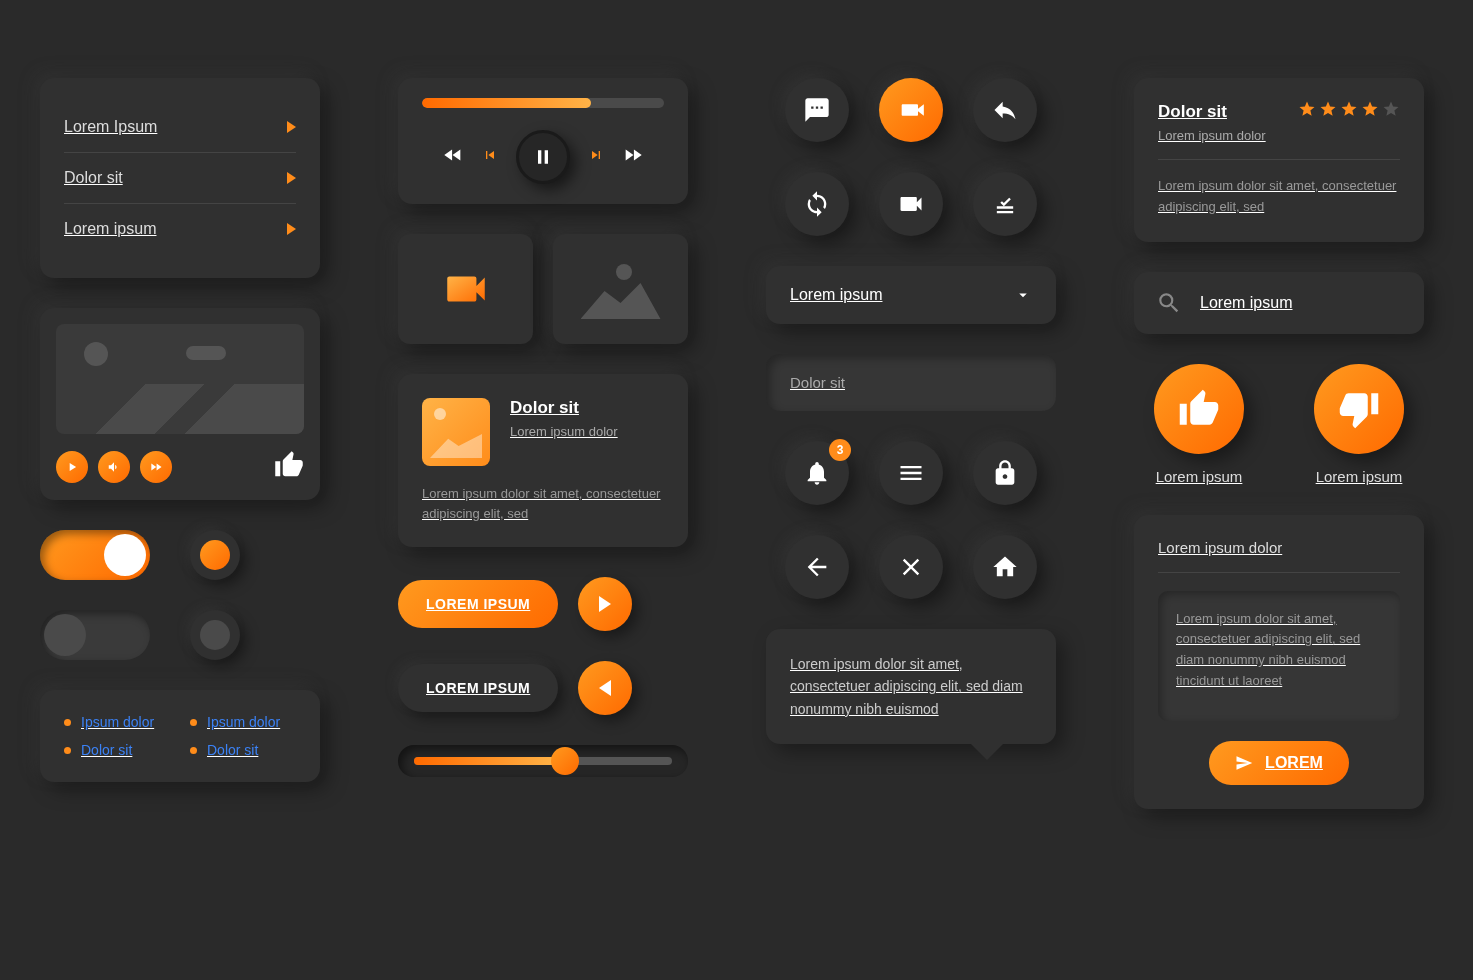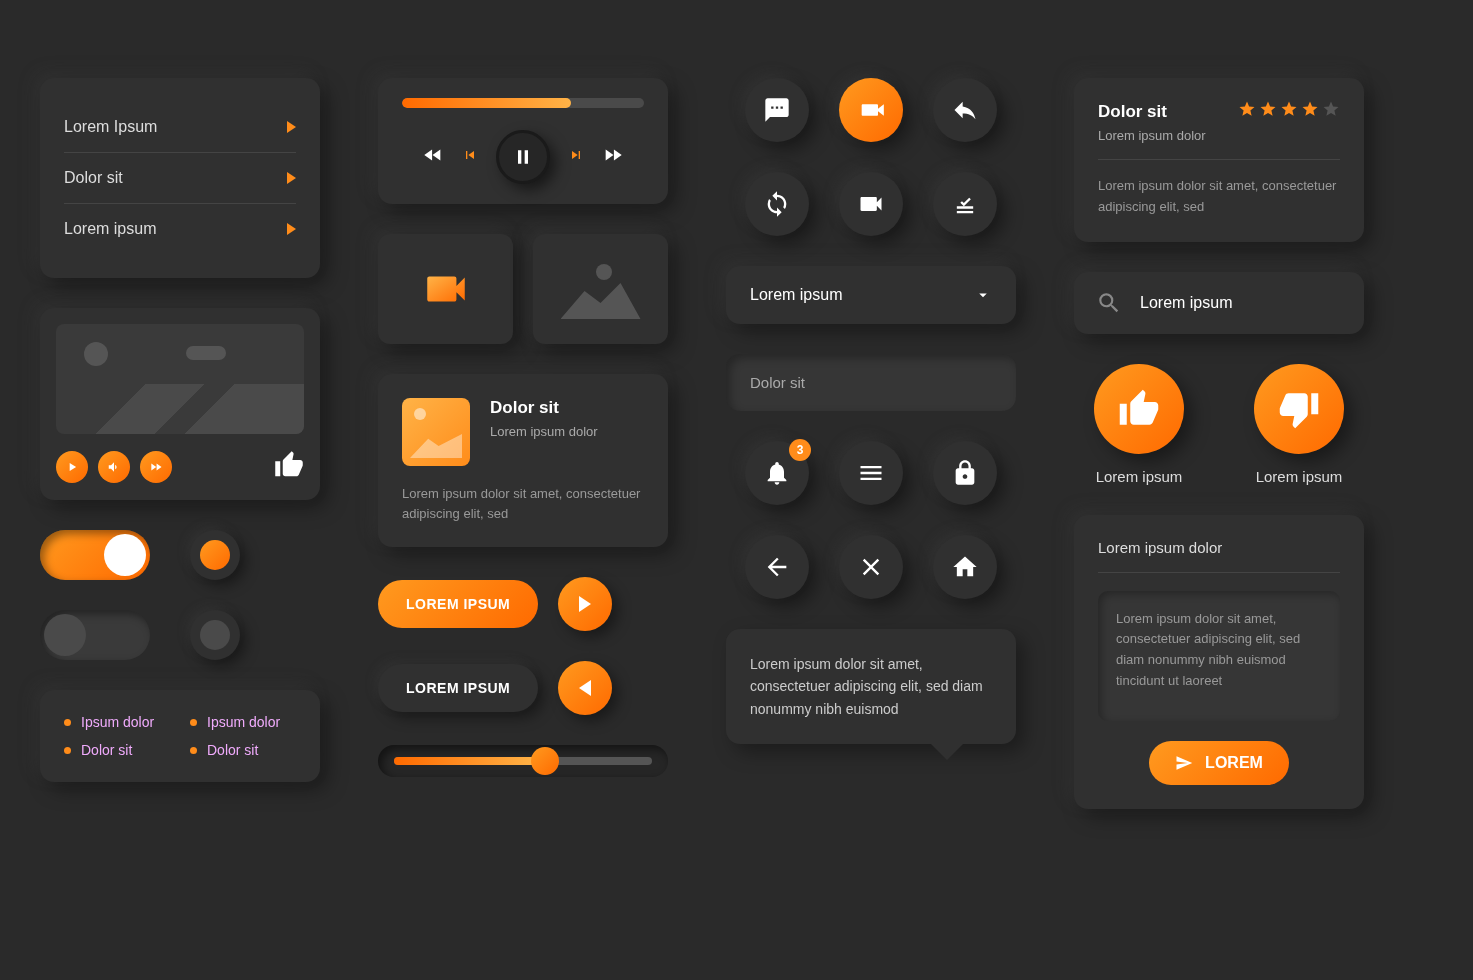--- a/index.html
+++ b/index.html
@@ -7,21 +7,22 @@
   background: #2a2a2a;
   font-family: -apple-system, Arial, sans-serif;
   width: 1473px;
   height: 980px;
   padding: 60px 40px;
   color: #fff;
 }
 .grid {
   display: grid;
   grid-template-columns: 280px 290px 290px 290px;
-  gap: 58px;
+  gap: 78px;
+  text-decoration: underline;
 }
 .col { display: flex; flex-direction: column; gap: 30px; }
 .card {
   background: #303030;
   border-radius: 14px;
   padding: 24px;
   box-shadow: 8px 8px 20px rgba(0,0,0,0.35), -6px -6px 16px rgba(70,70,70,0.25);
 }
 .menu-item {
   display: flex; justify-content: space-between; align-items: center;
@@ -45,21 +46,21 @@
 .toggle.on { background: linear-gradient(135deg,#ff9a1f,#ff6a00); }
 .toggle.off { background:#3a3a3a; }
 .knob { position:absolute; top:4px; width:42px; height:42px; border-radius:50%; }
 .toggle.on .knob { right:4px; background:#fff; }
 .toggle.off .knob { left:4px; background:#4a4a4a; }
 .radio { width:50px; height:50px; border-radius:50%; background:#303030; box-shadow: 6px 6px 14px rgba(0,0,0,0.4), -4px -4px 10px rgba(70,70,70,0.25); display:flex; align-items:center; justify-content:center; cursor:pointer; }
 .radio .dot { width:30px; height:30px; border-radius:50%; }
 .radio.on .dot { background: linear-gradient(135deg,#ff9a1f,#ff6a00); }
 .radio.off .dot { background:#4a4a4a; }
 .bullet-list { display:grid; grid-template-columns:1fr 1fr; gap:12px 20px; }
-.bullet { display:flex; align-items:center; gap:10px; font-size:14px; color:#f0abfc; }
+.bullet { display:flex; align-items:center; gap:10px; font-size:14px; color:#3b82f6; }
 .bullet::before { content:''; width:7px; height:7px; background:#ff8c1a; border-radius:50%; }
 .player { padding:20px 24px; }
 .progress { height:10px; background:#4a4a4a; border-radius:5px; overflow:hidden; margin-bottom:22px; }
 .progress-fill { height:100%; width:70%; background: linear-gradient(90deg,#ff6a00,#ffb347); border-radius:5px; }
 .player-ctrl { display:flex; align-items:center; justify-content:center; gap:18px; }
 .player-ctrl svg { fill:#fff; cursor:pointer; }
 .pc-sm svg { width:22px; height:22px; }
 .pc-or svg { fill:#ff8c1a; width:16px; height:16px; }
 .pause-btn { width:54px; height:54px; border-radius:50%; background:#262626; border: 3px solid #1a1a1a; display:flex; align-items:center; justify-content:center; box-shadow: 6px 6px 14px rgba(0,0,0,0.5); }
 .pause-btn svg { width:20px; height:20px; fill:#fff; }

